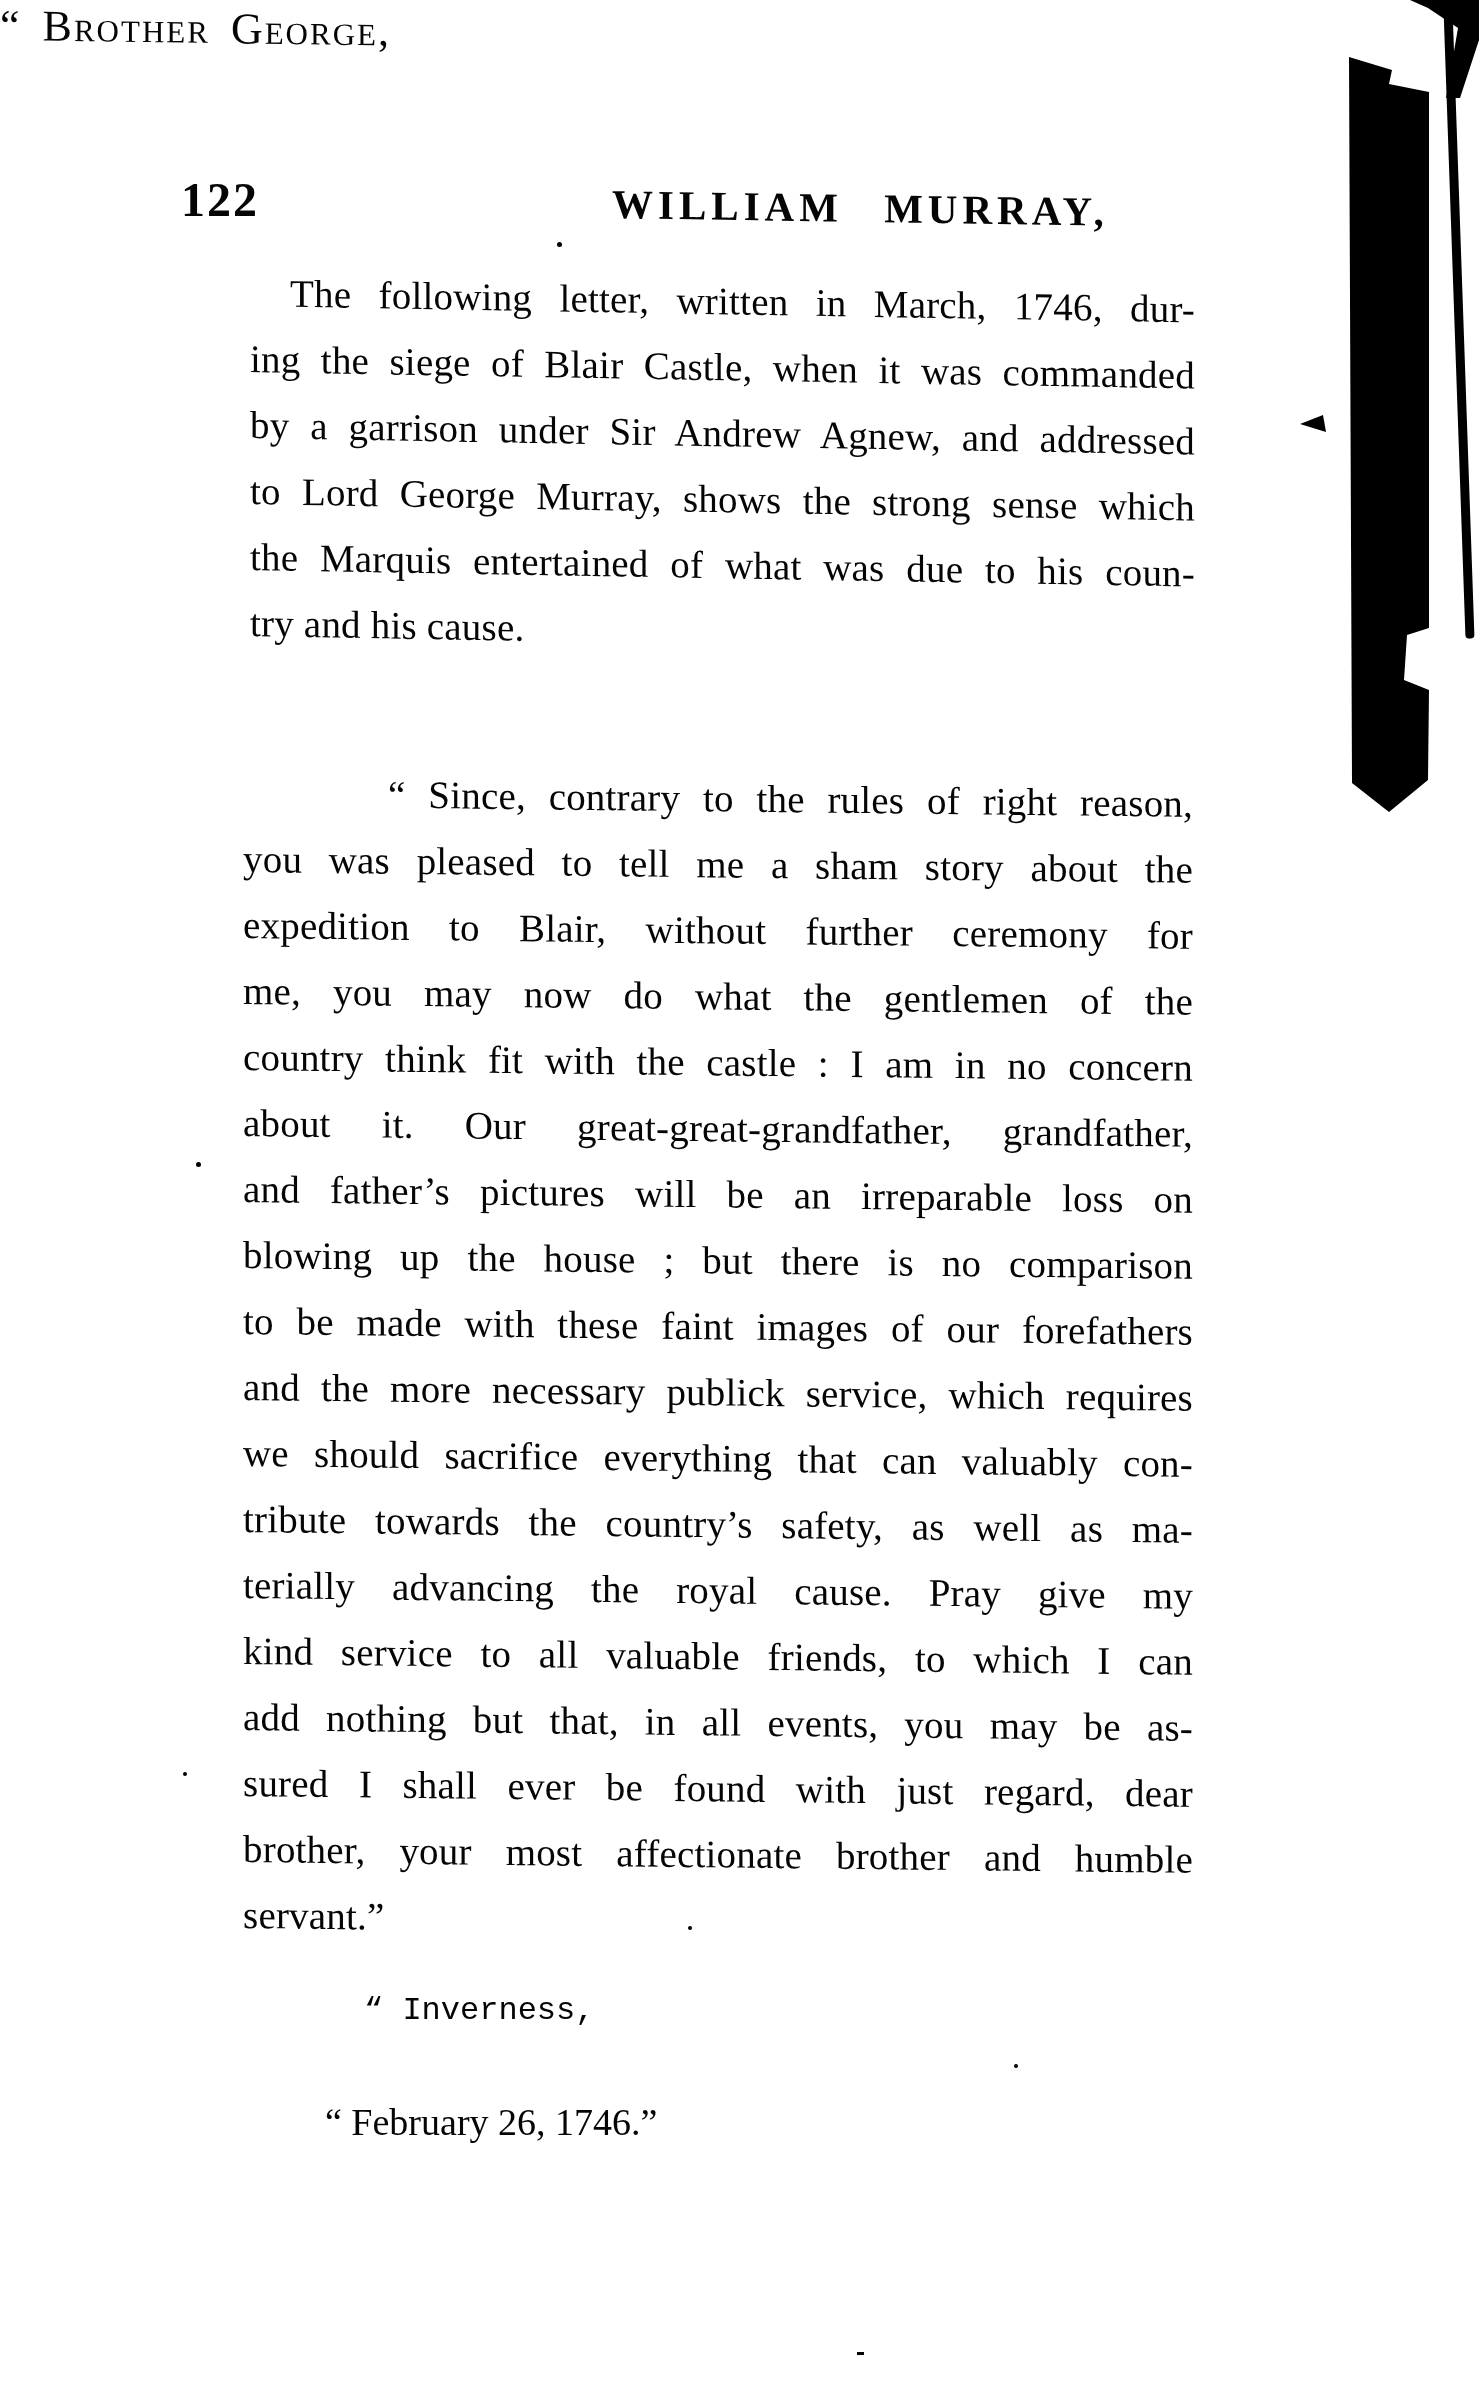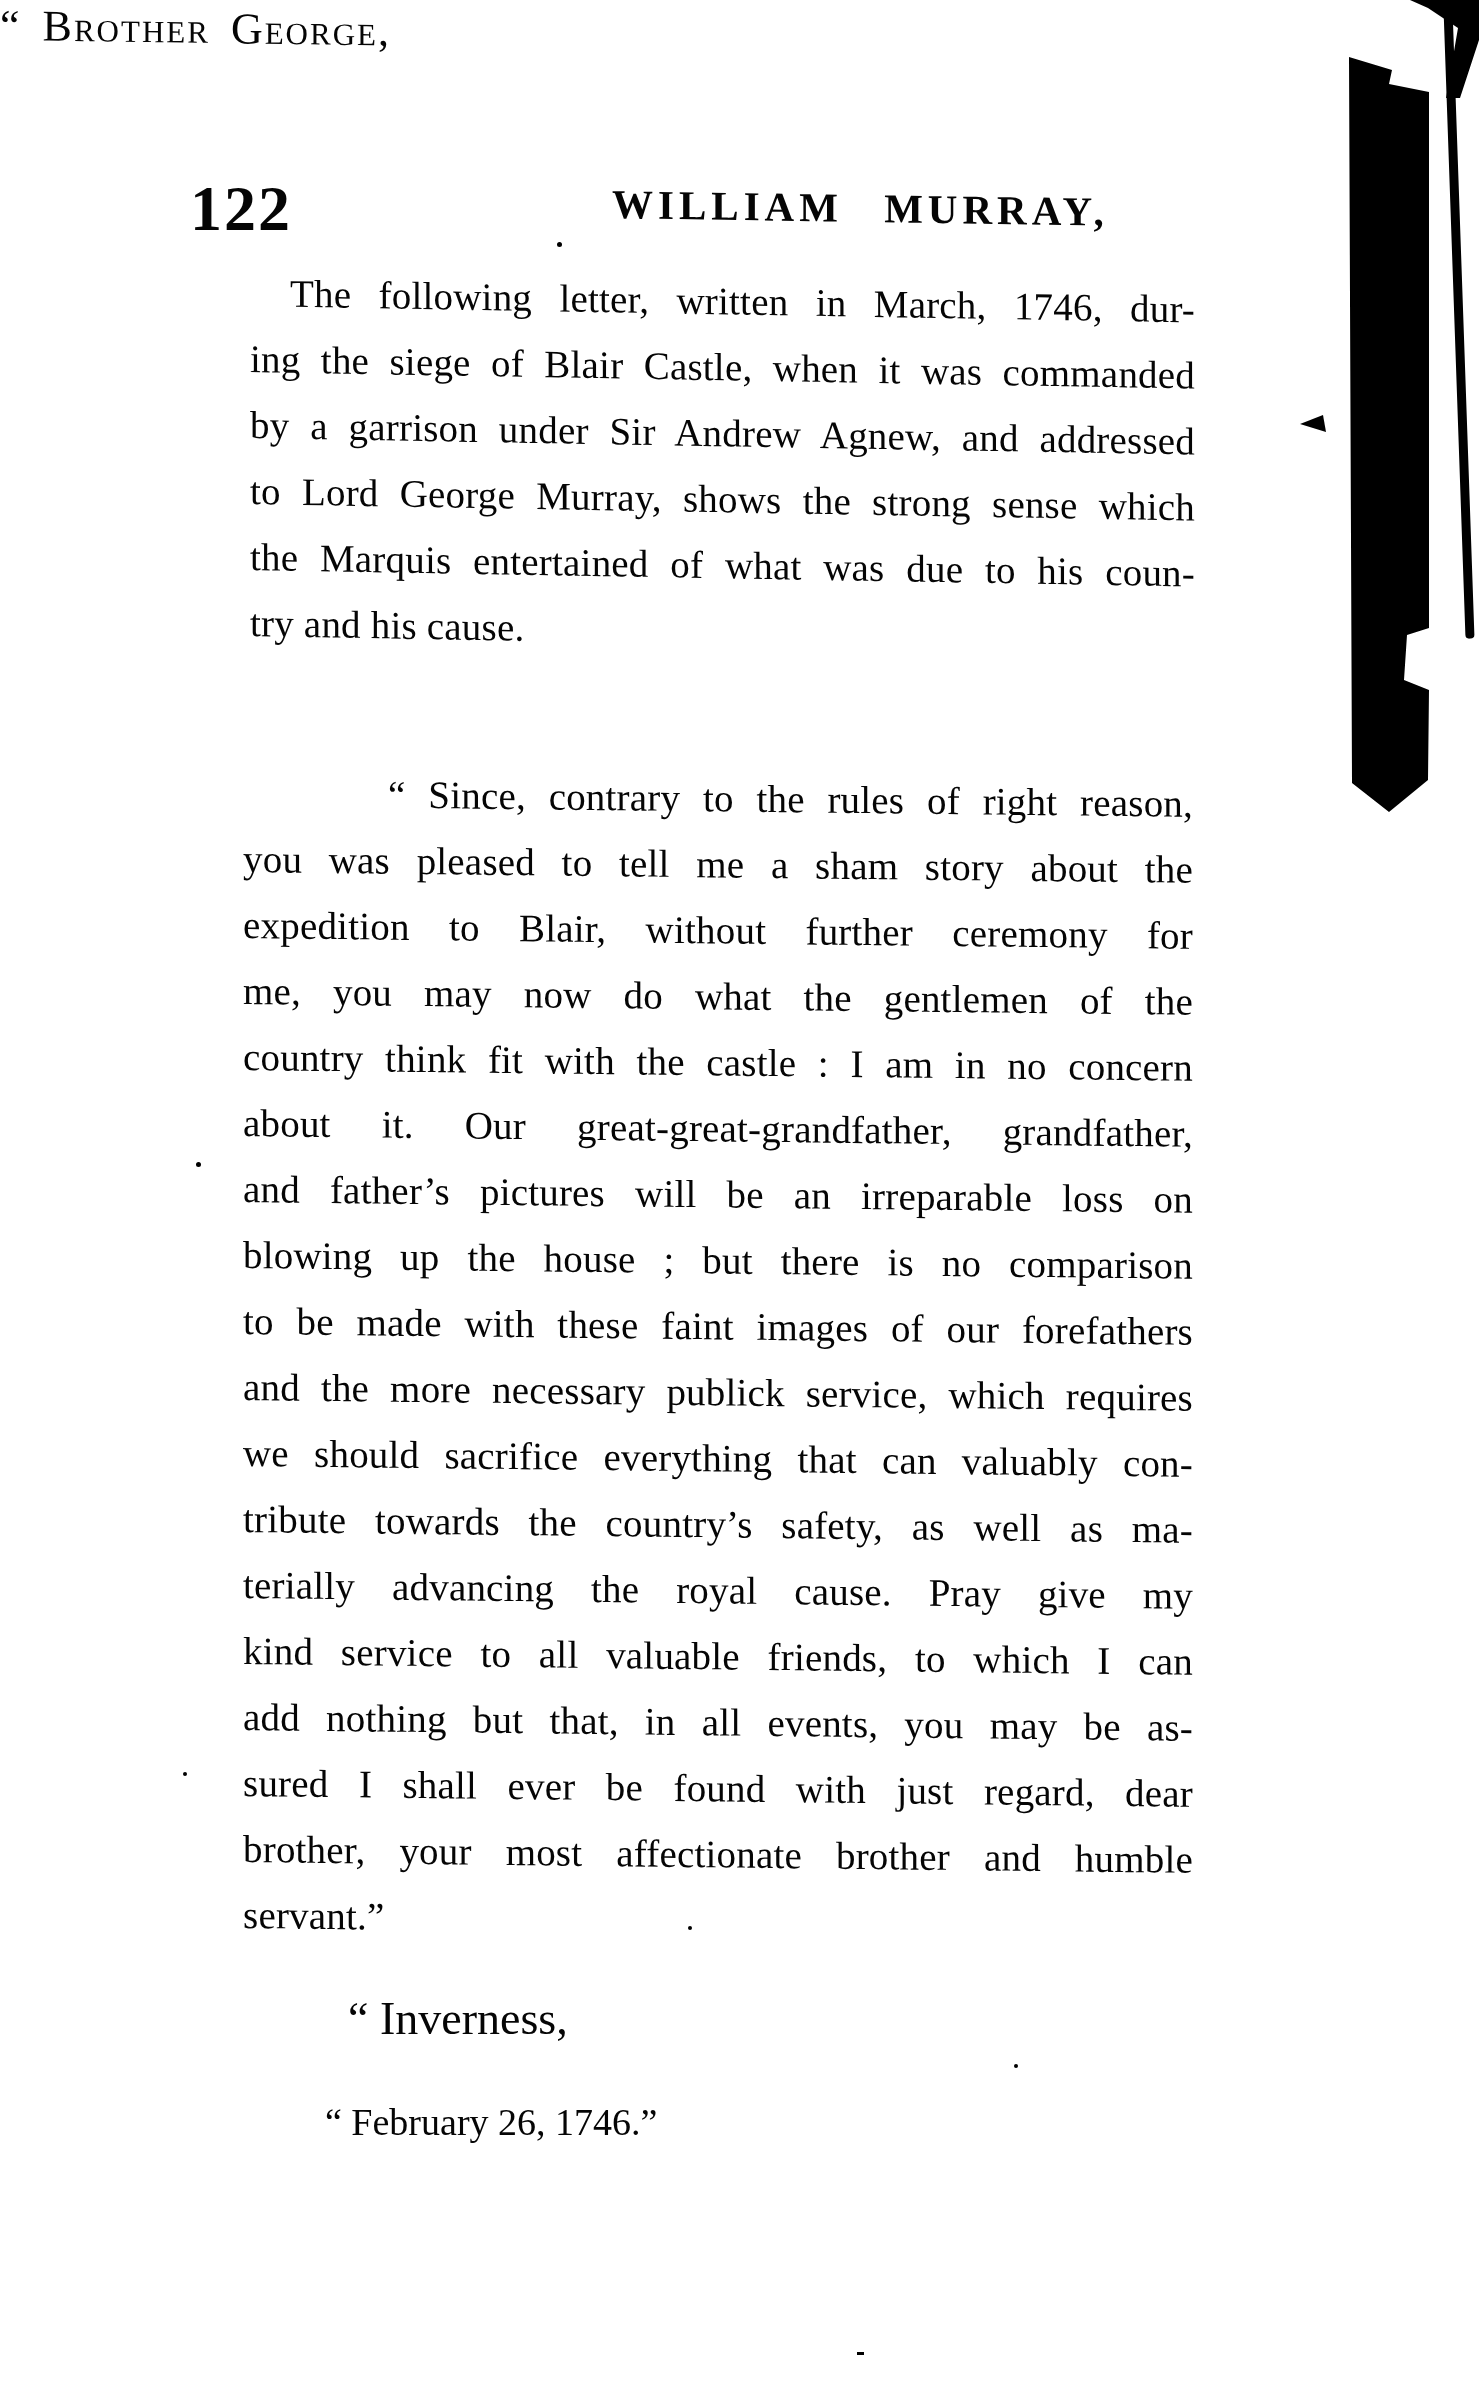--- a/index.html
+++ b/index.html
@@ -8,22 +8,22 @@
     width: 1479px;
     height: 2408px;
     background: #ffffff;
     overflow: hidden;
     font-family: "Liberation Serif", "DejaVu Serif", serif;
     color: #050505;
   }
 
   
   #page-num {
-    position: absolute; left: 190px; top: 172px;
-    font-size: 64px; font-weight: 700; letter-spacing: 2px;
+    position: absolute; left: 181px; top: 172px;
+    font-size: 48px; font-weight: 700; letter-spacing: 2px;
   }
   #running-head {
     position: absolute; left: 612px; top: 180px;
     font-size: 41px; font-weight: 700;
     letter-spacing: 5px; word-spacing: 26px;
     transform: skewY(0.9deg); transform-origin: 0 0;
     white-space: nowrap;
   }
 
   
@@ -48,21 +48,21 @@
     transform: skewY(0.8deg); transform-origin: 0 0;
     white-space: nowrap;
   }
 
   #letter-body {
     left: 243px; top: 760px; width: 950px;
     transform: skewY(0.65deg); transform-origin: 0 0;
   }
   #letter-body .tline.first { text-indent: 145px; }
 
-  #closing-place { position: absolute; left: 348px; top: 1992px; font-size: 46px; white-space: nowrap; }
+  #closing-place { position: absolute; left: 364px; top: 1992px; font-size: 32px; white-space: nowrap; font-family: Liberation Mono, monospace; }
   #closing-date  { position: absolute; left: 325px; top: 2100px; font-size: 38px; white-space: nowrap; }
 
   
   .ink { position: absolute; background: #000; }
 
   #gutter-shadow {
     left: 1345px; top: 50px; width: 90px; height: 770px;
     background: #000;
     clip-path: polygon(
       4px 7px, 47px 20px, 44px 34px, 84px 42px,

